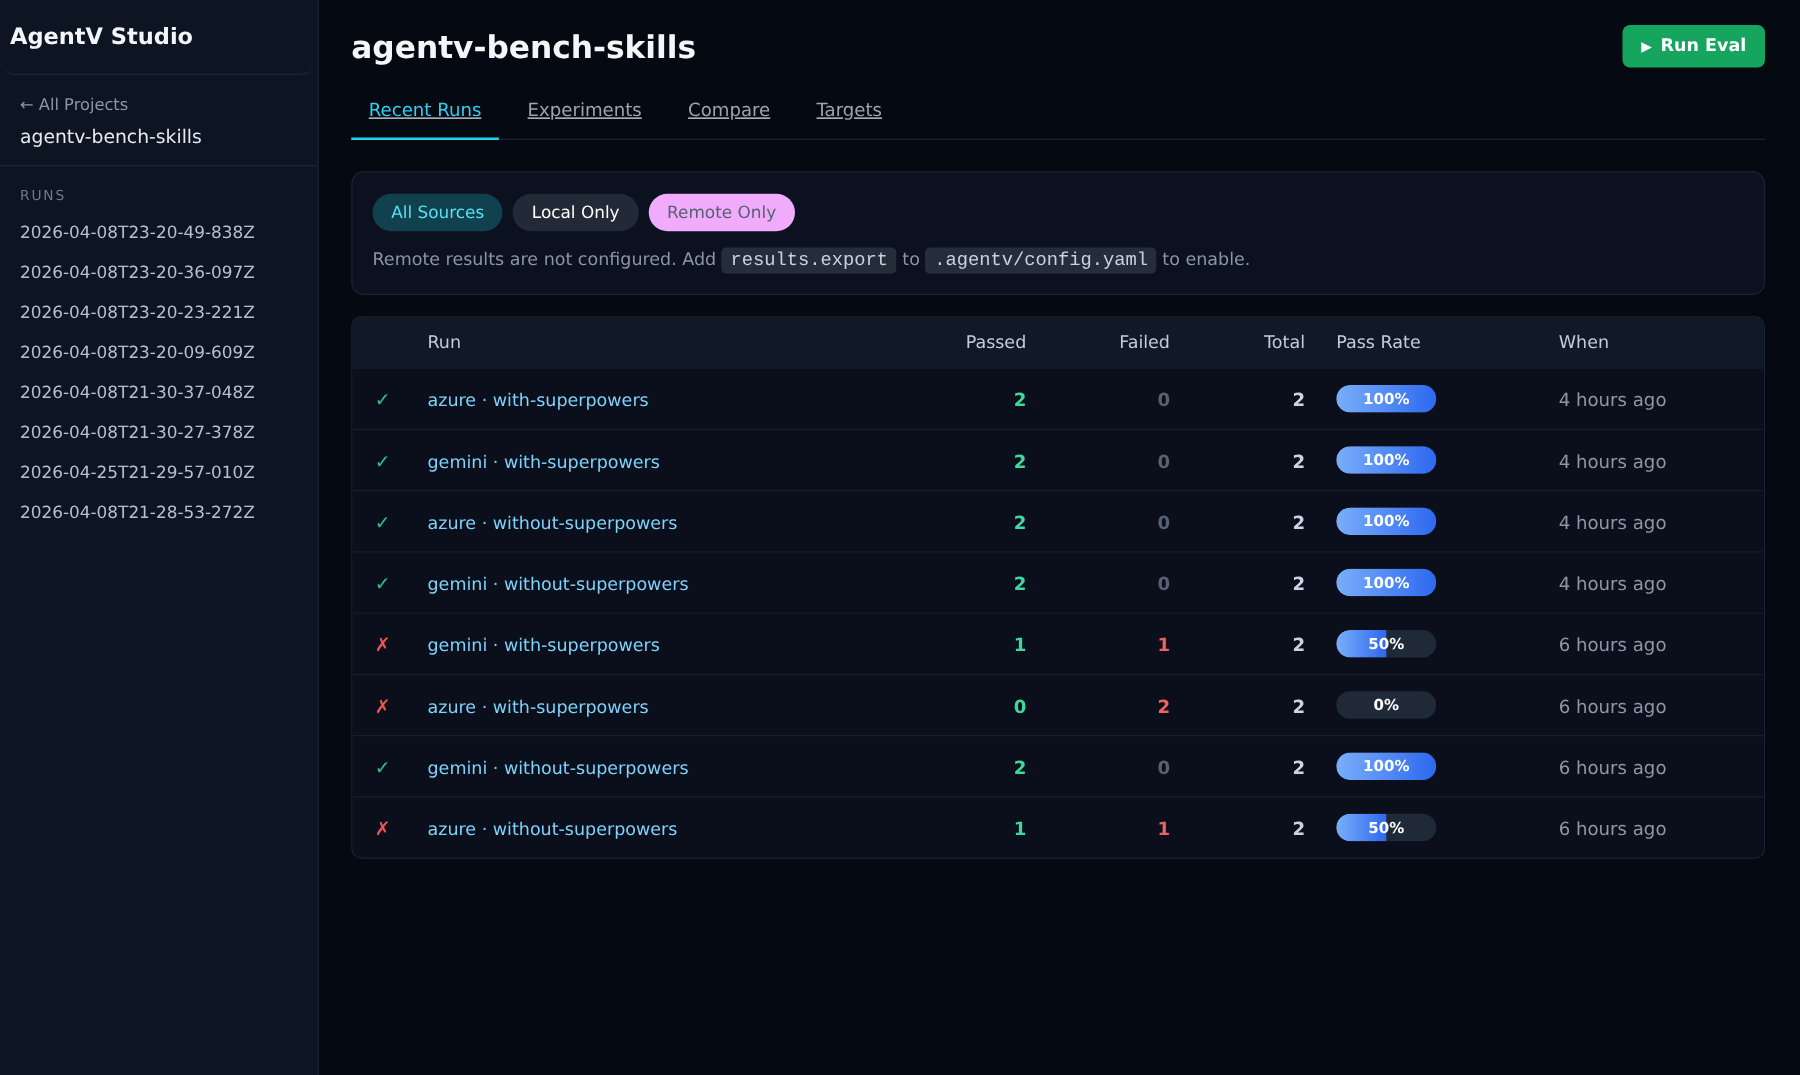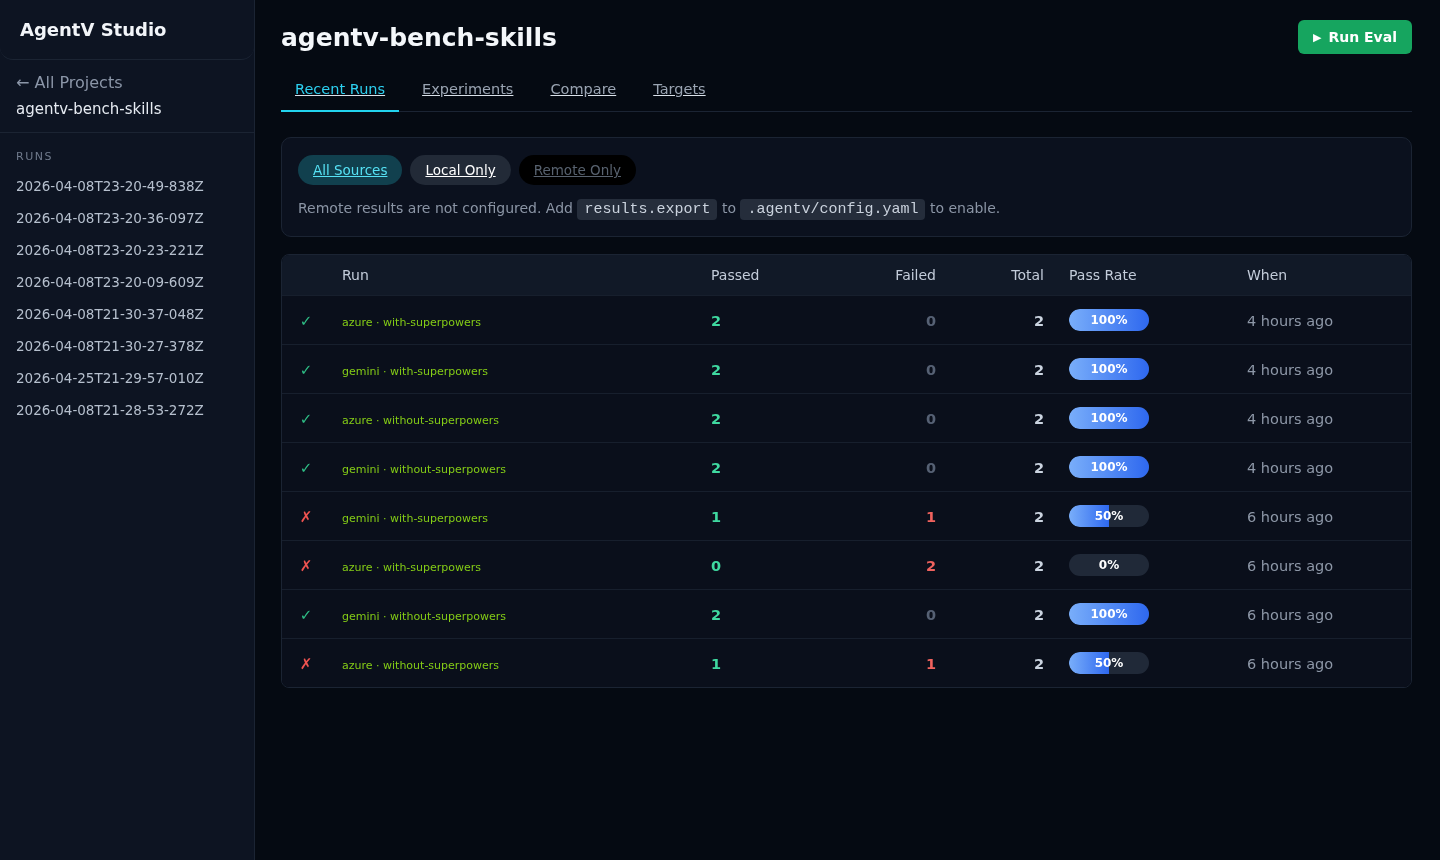--- a/index.html
+++ b/index.html
@@ -15,33 +15,33 @@
   .sidebar {
     width: 255px;
     min-width: 255px;
     height: 100%;
     background: #0d1422;
     border-right: 1px solid #1b2433;
     display: flex;
     flex-direction: column;
   }
   .app-title {
-    padding: 19px 20px;
+    padding: 19px 8px;
     font-size: 18px;
     font-weight: bold;
     color: #f2f5f9;
     border-bottom: 1px solid #1b2433;
     border-radius: 13px;
   }
   .project-block {
     padding: 13px 16px 14px;
     border-bottom: 1px solid #1b2433;
   }
   .back-link {
-    font-size: 16px;
+    font-size: 13px;
     color: #8b96a8;
     cursor: pointer;
     display: inline-block;
   }
   .project-name {
     margin-top: 8px;
     font-size: 15px;
     color: #e6ebf2;
   }
   .runs-label {
@@ -123,25 +123,24 @@
     padding: 17px 16px 18px;
   }
   .chips { display: flex; gap: 8px; }
   .chip {
     border: none;
     font-family: "DejaVu Sans", sans-serif;
     font-size: 13.5px;
     padding: 7px 15px;
     border-radius: 999px;
     cursor: pointer;
-    text-decoration: underline;
   }
   .chip.chip-active   { background: #11404e; color: #56e1f4; }
   .chip.chip-normal   { background: #222a37; color: #ffffff; }
-  .chip.chip-disabled { background: #000000; color: #58626f; }
+  .chip.chip-disabled { background: #f0abfc; color: #58626f; }
   .notice {
     margin-top: 15px;
     font-size: 14px;
     color: #8b95a5;
   }
   .code {
     font-family: Liberation Mono, monospace;
     font-size: 15px;
     background: #252d3b;
     color: #cad2dd;
@@ -168,33 +167,33 @@
     display: flex;
     align-items: center;
     height: 49px;
     background: #0a0f1b;
     border-top: 1px solid #171f2d;
     cursor: pointer;
   }
   .cell { flex-shrink: 0; }
   .c-icon   { width: 48px; text-align: center; }
   .c-run    { flex: 1; padding-left: 12px; text-align: left; }
-  .c-passed { width: 110px; text-align: left; }
+  .c-passed { width: 110px; text-align: right; }
   .c-failed { width: 115px; text-align: right; }
   .c-total  { width: 108px; text-align: right; }
   .c-rate   { width: 185px; padding-left: 25px; }
   .c-when   { width: 182px; padding-left: 18px; }
 
   .status-glyph { font-size: 15px; }
   .status-glyph.pass { color: #2ebd85; }
   .status-glyph.fail { color: #ef5350; }
 
   .run-link {
-    font-size: 11px;
-    color: #84cc16;
+    font-size: 14px;
+    color: #7dd3fc;
     text-decoration: none;
   }
   .num { font-size: 14.5px; font-weight: 600; }
   .c-passed .num { color: #3fd9a0; }
   .c-failed .num.fzero { color: #566174; font-weight: 600; }
   .c-failed .num.fsome { color: #f0625e; }
   .c-total  .num { color: #cbd4e0; }
   .when-text { font-size: 14.5px; color: #8d97a7; }
 
   .pill {

